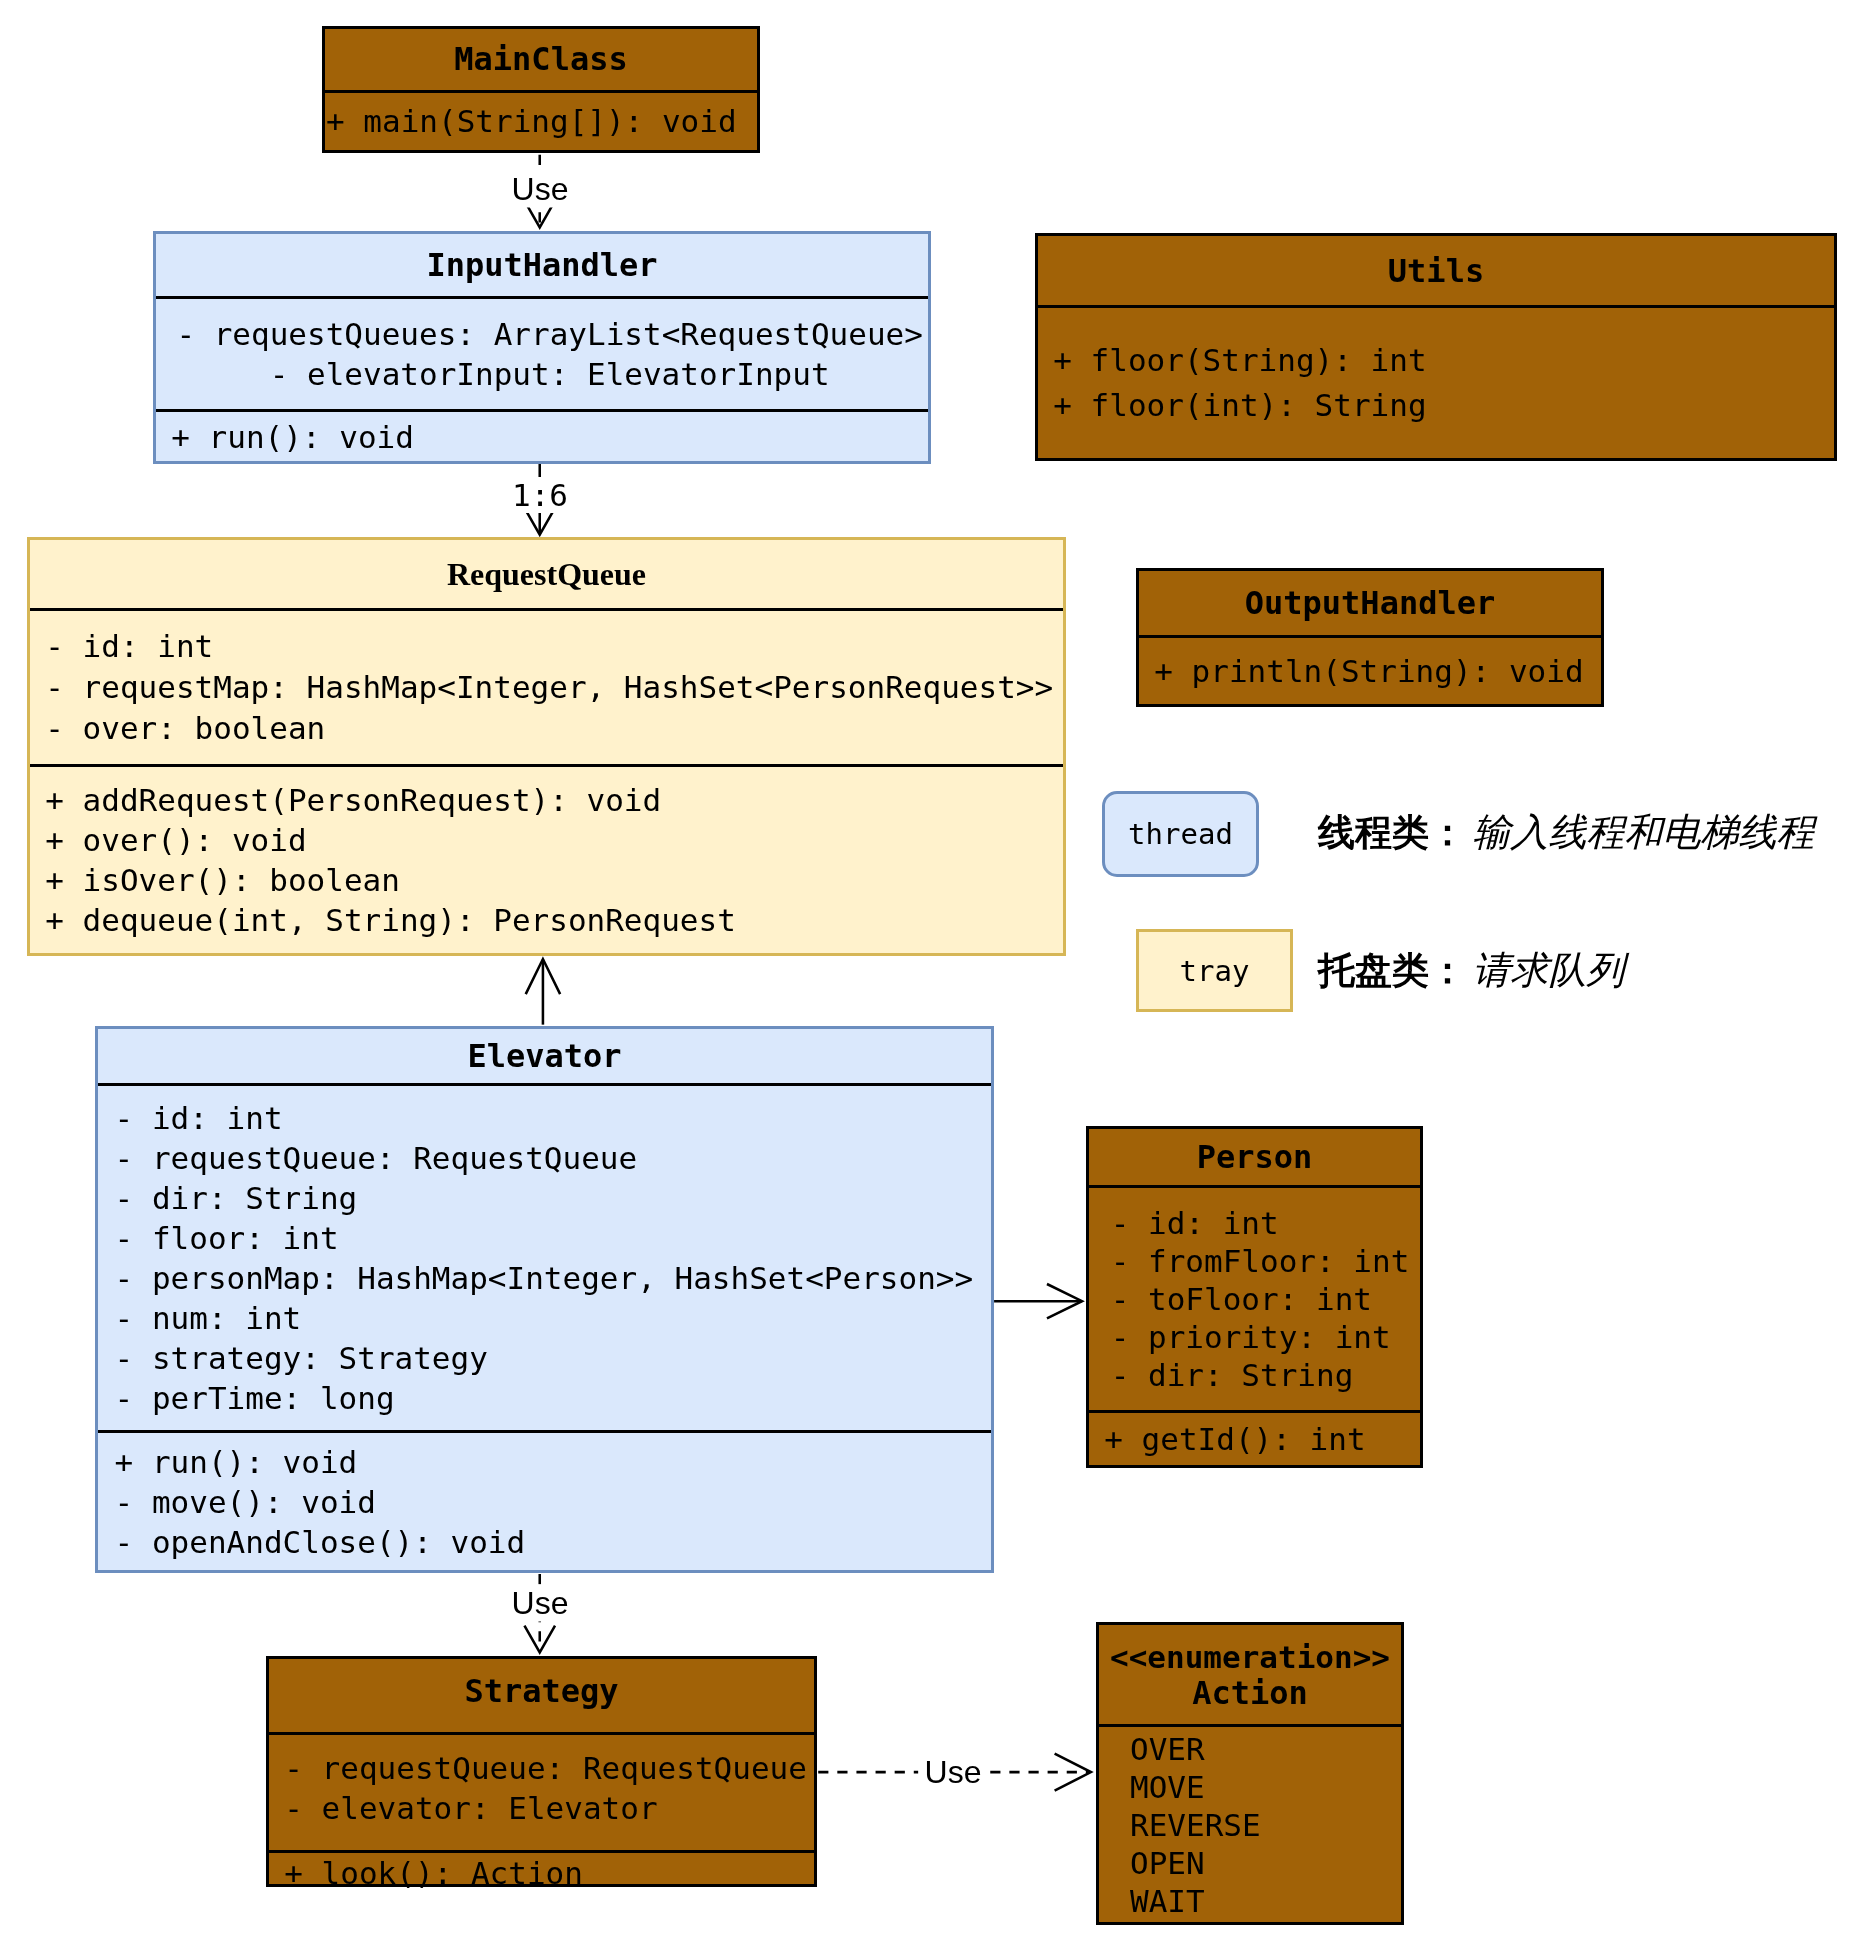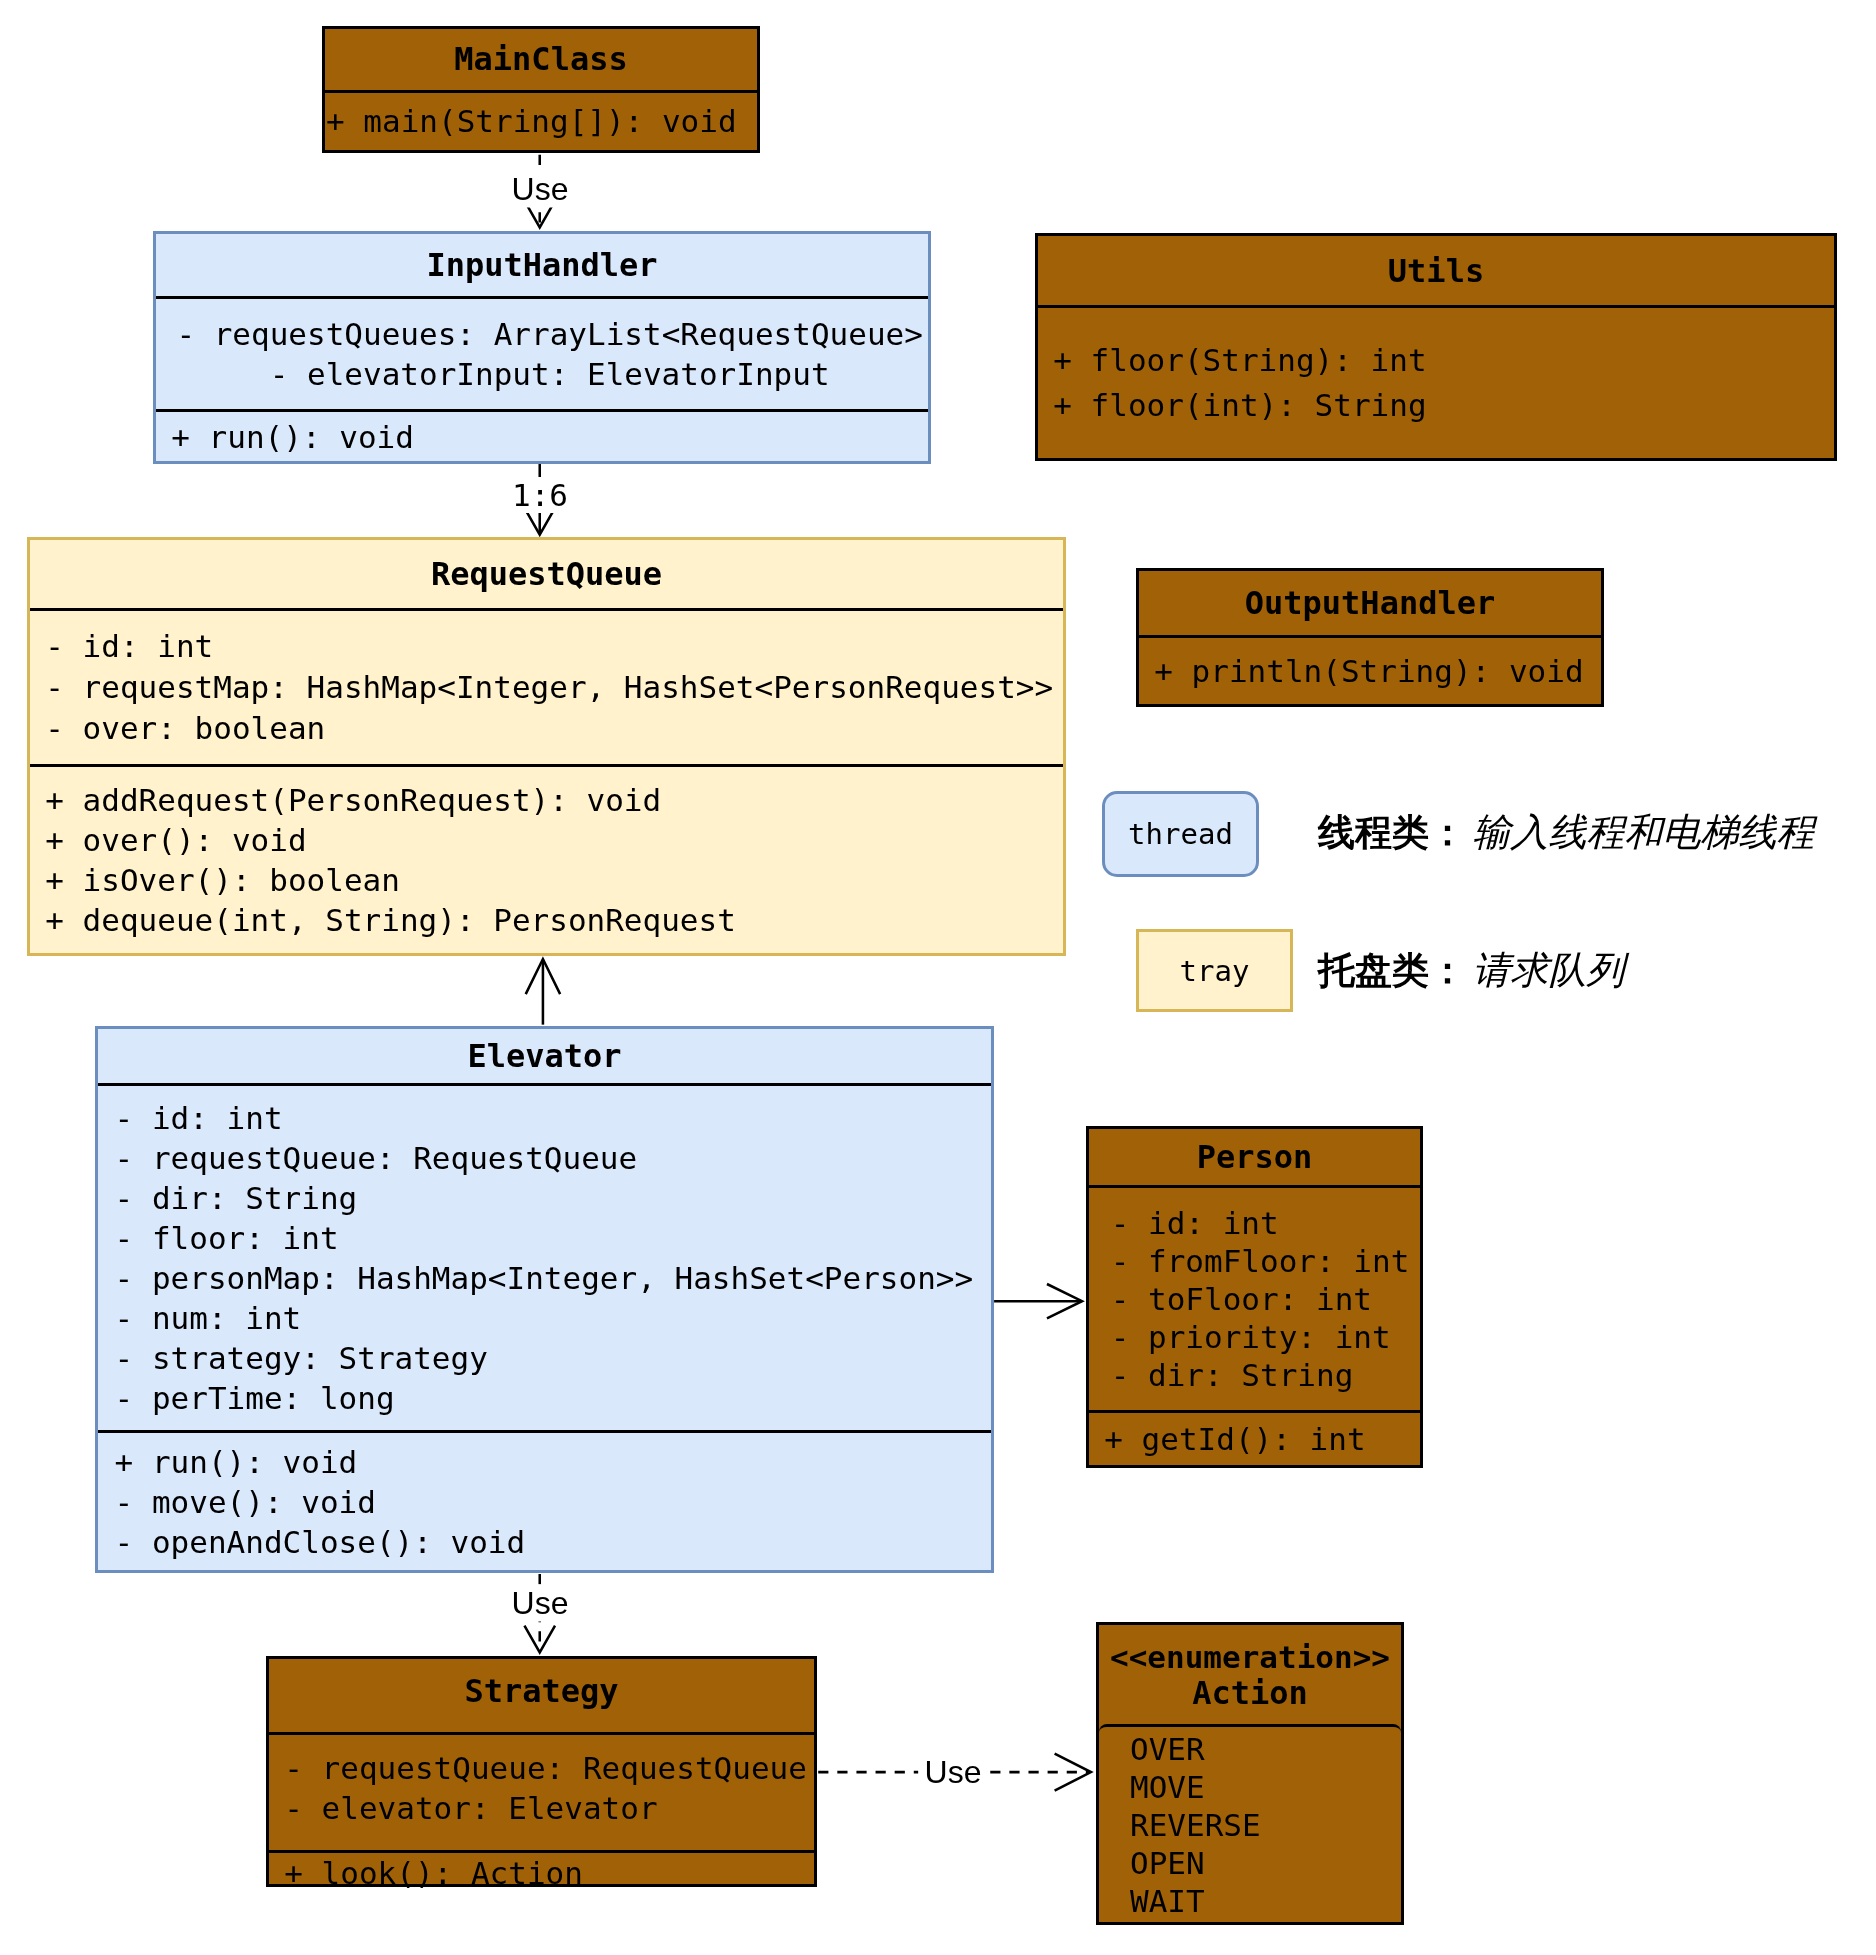--- a/index.html
+++ b/index.html
@@ -107,21 +107,21 @@
 
 <div class="uml-box" style="left:1035px;top:233px;width:802px;height:228px;">
   <div class="uml-title" style="height:69px;">Utils</div>
   <div class="uml-section grow lh70">
       <div class="member-row">+ floor(String): int</div>
       <div class="member-row">+ floor(int): String</div>
     </div>
 </div>
 
 <div class="uml-box yellow" style="left:27px;top:537px;width:1039px;height:419px;">
-  <div class="uml-title" style="height:68px;">RequestQueue</div>
+  <div class="uml-title" style="height:68px;font-family:Liberation Serif, serif;">RequestQueue</div>
   <div class="uml-section lh64" style="height:156px;">
       <div class="member-row">- id: int</div>
       <div class="member-row">- requestMap: HashMap&lt;Integer, HashSet&lt;PersonRequest&gt;&gt;</div>
       <div class="member-row">- over: boolean</div>
     </div>
   <div class="uml-section grow lh62">
       <div class="member-row">+ addRequest(PersonRequest): void</div>
       <div class="member-row">+ over(): void</div>
       <div class="member-row">+ isOver(): boolean</div>
       <div class="member-row">+ dequeue(int, String): PersonRequest</div>
@@ -177,21 +177,21 @@
   <div class="uml-section grow lh62">
       <div class="member-row">+ look(): Action</div>
     </div>
 </div>
 
 <div class="uml-box" style="left:1096px;top:1622px;width:308px;height:303px;">
   <div class="uml-title" style="height:99px;">
     <div class="stereotype">&lt;&lt;enumeration&gt;&gt;</div>
     <div>Action</div>
   </div>
-  <div class="uml-section grow lh60" style="padding-left:31px;border-radius:8px;">
+  <div class="uml-section grow lh60" style="padding-left:31px;">
       <div class="member-row">OVER</div>
       <div class="member-row">MOVE</div>
       <div class="member-row">REVERSE</div>
       <div class="member-row">OPEN</div>
       <div class="member-row">WAIT</div>
     </div>
 </div>
 
 <div class="legend-box" style="left:1102px;top:791px;width:157px;height:86px;border-color:#6c8ebf;background:#dae8fc;border-radius:15px;">
   <span>thread</span>

